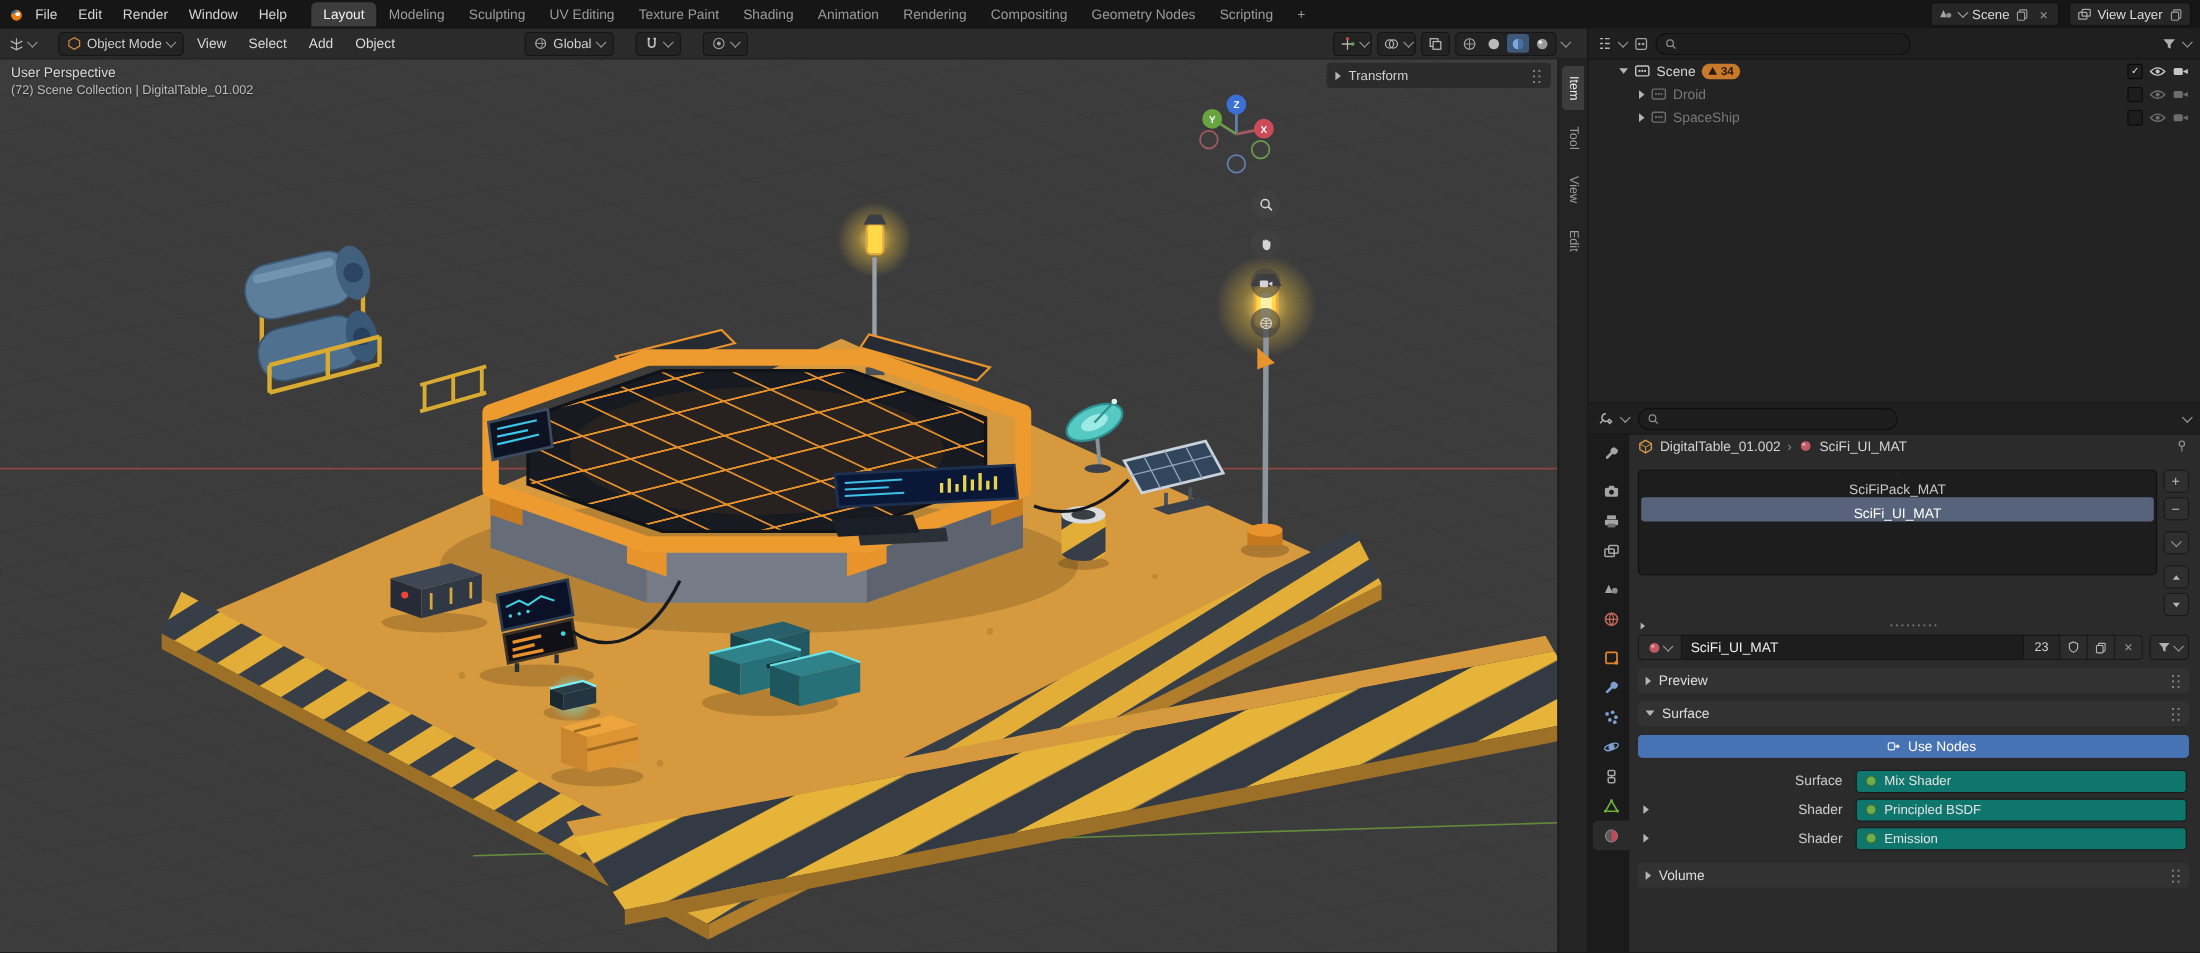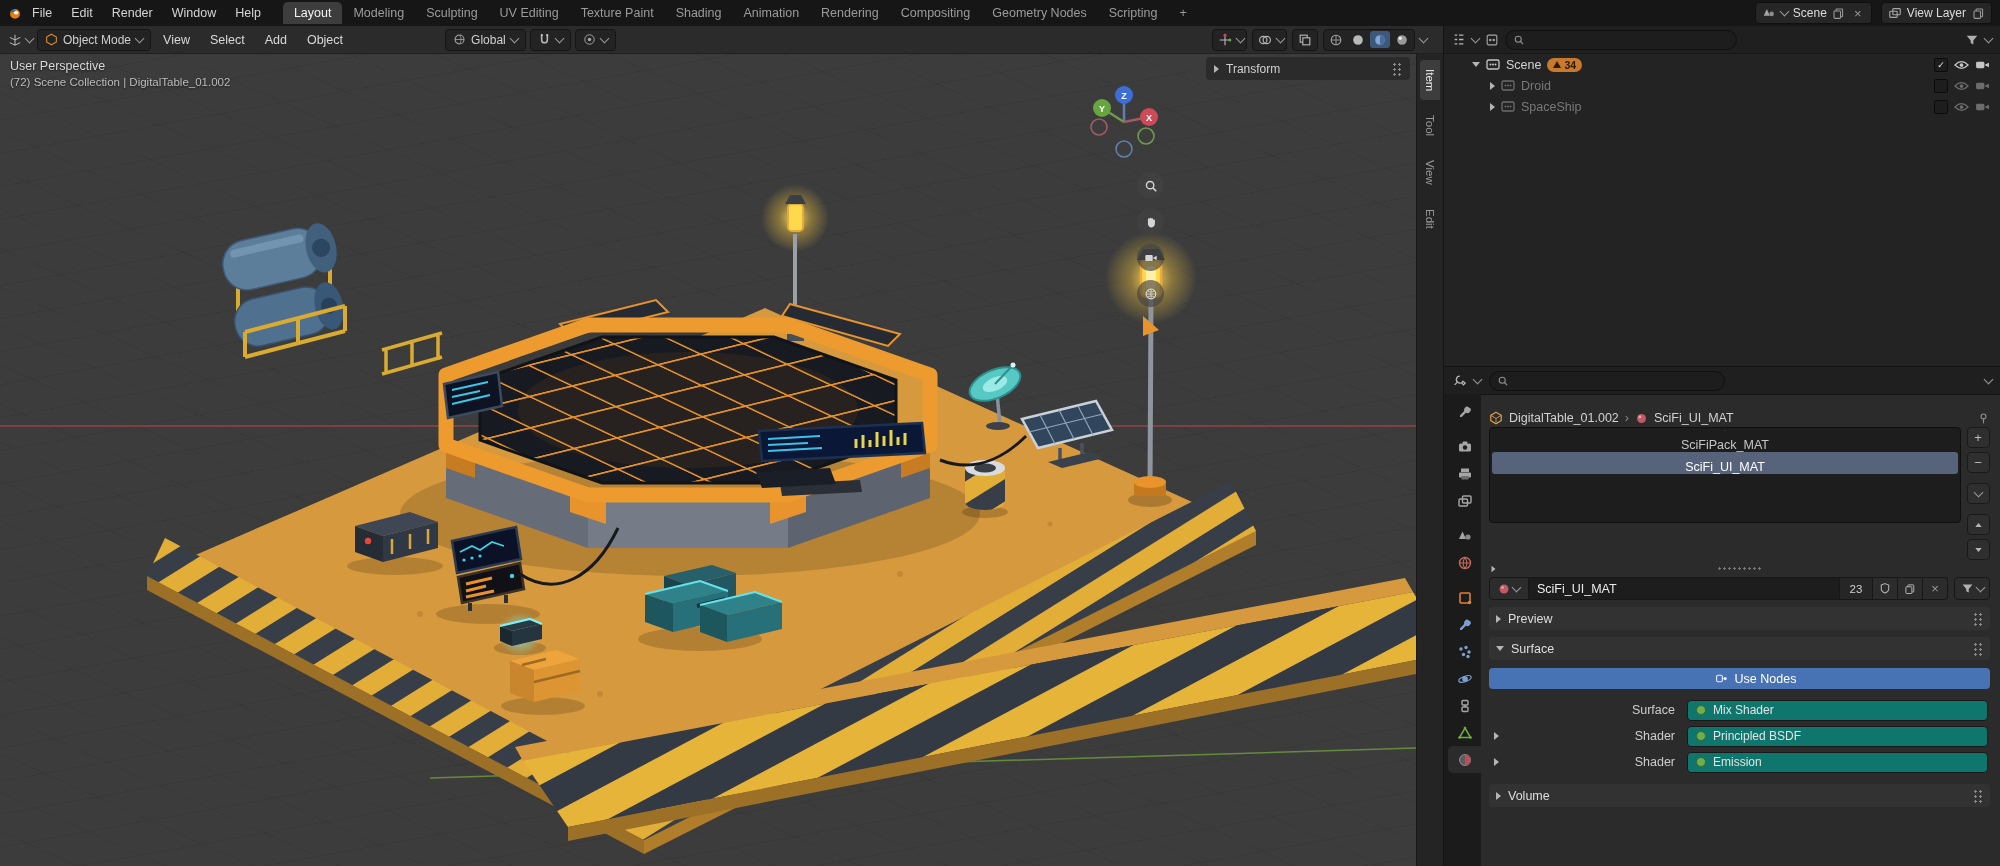--- a/index.html
+++ b/index.html
@@ -23,21 +23,21 @@
         transform:rotate(45deg);margin-top:-3px;display:inline-block;}
   .x-ic::before{content:"×";color:#9a9a9a;font-size:13px;line-height:1;}
   .plus::before{content:"+";color:#bdbdbd;font-size:13px;}
   .minus::before{content:"−";color:#bdbdbd;font-size:13px;}
 
   
   .vp-header{position:absolute;left:0;top:26px;width:1443px;height:28px;background:#2b2b2b;
              display:flex;align-items:center;gap:4px;padding:0 8px;box-sizing:border-box;
              border-bottom:1px solid #1f1f1f;}
   .dd{display:flex;align-items:center;gap:5px;background:#232323;border:1px solid #151515;
-      border-radius:4px;height:20px;padding:0 7px;}
+      border-radius:4px;height:20px;padding:0 7px;margin-left:16px;}
   .hmenu{padding:3px 8px;color:#d8d8d8;font-size:12.5px;}
   .hgap{width:26px;}
   .hdr-right{margin-left:auto;display:flex;align-items:center;gap:5px;margin-right:8px;}
   .seg{display:flex;align-items:center;background:#232323;border:1px solid #151515;border-radius:4px;
        height:20px;padding:0 2px;gap:2px;}
   .seg .ic{width:20px;height:17px;display:flex;align-items:center;justify-content:center;border-radius:3px;}
   .seg .ic.active{background:#3d5878;}
 
   
   .vp-canvas{position:absolute;left:0;top:54px;width:1416px;height:812px;background:#3d3d3d;overflow:hidden;}
@@ -84,21 +84,21 @@
   
   .props{position:absolute;left:1443px;top:366px;width:557px;height:500px;background:#2b2b2b;
          border-left:1px solid #141414;border-top:1px solid #141414;box-sizing:border-box;}
   .pr-header{height:27px;background:#1f1f1f;display:flex;align-items:center;gap:8px;padding:0 8px;
              border-bottom:1px solid #161616;}
   .pr-body{position:absolute;top:27px;bottom:0;left:0;right:0;display:flex;}
   .ptabs{width:37px;background:#1b1b1b;display:flex;flex-direction:column;align-items:stretch;padding-top:4px;}
   .ptab{height:27px;display:flex;align-items:center;justify-content:center;border-radius:5px 0 0 5px;margin-left:4px;}
   .ptab.active{background:#2b2b2b;}
   .pcontent{flex:1;padding:5px 10px 0 8px;overflow:hidden;}
-  .crumb{height:26px;display:flex;align-items:flex-end;gap:6px;color:#d2d2d2;font-size:12.5px;}
+  .crumb{height:26px;display:flex;align-items:flex-start;gap:6px;color:#d2d2d2;font-size:12.5px;}
   .crumb .sep{color:#8a8a8a;}
   .slots{display:flex;gap:5px;margin-top:2px;}
   .slot-list{flex:1;height:96px;background:#1d1d1d;border:1px solid #0f0f0f;border-radius:4px;padding:2px;box-sizing:border-box;}
   .slot-row{height:22px;display:flex;align-items:center;gap:7px;padding:0 6px;border-radius:3px;color:#c6c6c6;font-size:12.5px;flex-direction:column;}
   .slot-row.active{background:#56637a;color:#fff;}
   .slot-ops{width:24px;display:flex;flex-direction:column;gap:4px;align-items:center;}
   .op{width:21px;height:19px;background:#2f2f2f;border:1px solid #191919;border-radius:4px;
       display:flex;align-items:center;justify-content:center;}
   .grip-row{height:13px;display:flex;align-items:center;justify-content:center;position:relative;margin:2px 0;}
   .grip-row .tri-r{position:absolute;left:2px;transform:scale(.8);}

